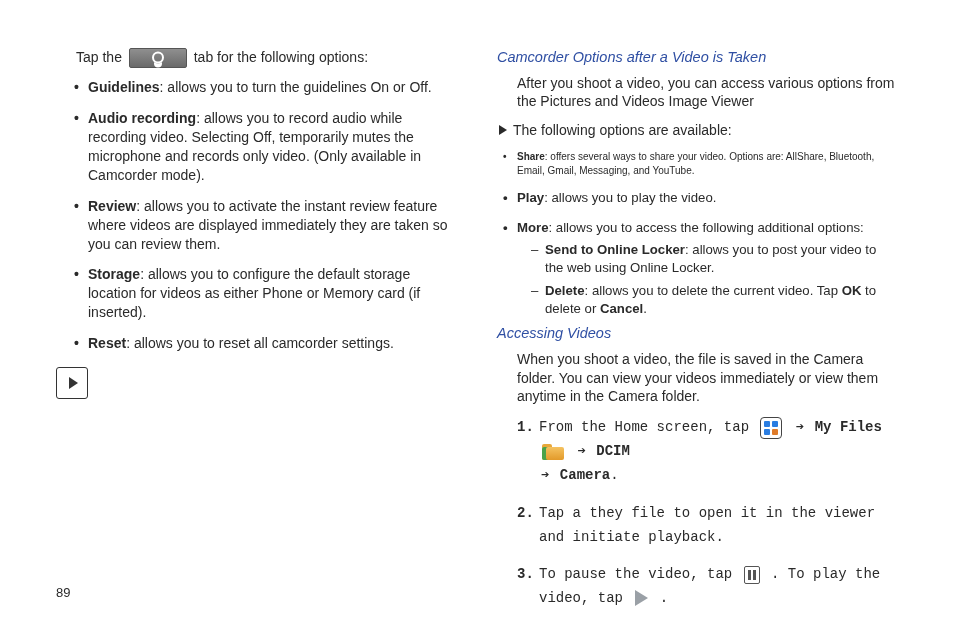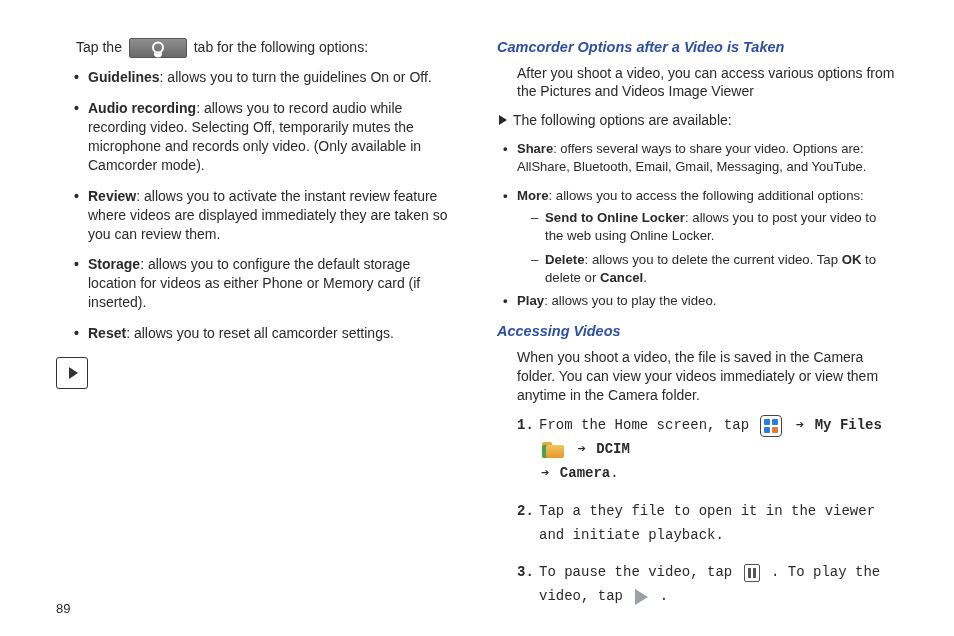--- a/index.html
+++ b/index.html
@@ -7,30 +7,30 @@
     width:954px;height:636px;
     background:#fff;
     font-family:"Helvetica Neue",Helvetica,Arial,sans-serif;
     color:#2a2a2a;
     font-size:14px;
     line-height:1.35;
     position:relative;
   }
   .page{
     box-sizing:border-box;
-    padding:38px 56px 0 56px;
+    padding:48px 56px 0 56px;
     display:flex;
     gap:40px;
   }
   .col{flex:1;min-width:0;}
 
   
   .h2{
     color:#2f4fa3;
-    font-weight:700;
+    font-weight:400;
     font-style:italic;
     font-size:14.5px;
     margin:2px 0 6px 0;
   }
   .h2.small-margin{margin-top:0;}
   .para{margin:0 0 10px 0;}
   .indent{margin-left:20px;}
   b{font-weight:700;margin-top:8px;}
 
   
@@ -134,21 +134,21 @@
   .play-icon{
     width:0;height:0;margin-left:4px;
     border-top:8px solid transparent;
     border-bottom:8px solid transparent;
     border-left:13px solid #9aa0a6;
   }
 
   .rarrow{font-weight:700;margin:0 2px;}
 
   .pagenum{
-    position:absolute;left:56px;bottom:18px;
+    position:absolute;left:56px;bottom:34px;
     font-size:13px;color:#2a2a2a;
   }
 </style>
 </head>
 <body>
 
 <div class="page">
 
   <div class="col">
     <p class="para indent">
@@ -175,30 +175,30 @@
   <div class="col">
     <div class="h2 small-margin">Camcorder Options after a Video is Taken</div>
     <p class="para indent">After you shoot a video, you can access various options from the Pictures and Videos Image Viewer</p>
 
     <div class="arrow-pre indent">
       <span class="arrowhead"></span>
       <span>The following options are available:</span>
     </div>
 
     <ul class="opts" style="margin-left:8px;">
-      <li style="font-size:13px;"><b>Share</b><span>: offers several ways to share your video. Options are: AllShare, Bluetooth, Email, Gmail, Messaging, and YouTube.</span></li>
+      <li style="font-size:10px;"><b>Share</b><span>: offers several ways to share your video. Options are: AllShare, Bluetooth, Email, Gmail, Messaging, and YouTube.</span></li>
+      <li style="font-size:13.2px;"><b>Play</b><span>: allows you to play the video.</span></li>
       <li style="font-size:13.2px;margin-bottom:4px;"><b>More</b><span>: allows you to access the following additional options:</span>
         <ul class="sub">
           <li><b>Send to Online Locker</b><span>: allows you to post your video to the web using Online Locker.</span></li>
           <li>
             <b>Delete</b><span>: allows you to delete the current video. Tap </span><b>OK</b><span> to delete or </span><b>Cancel</b><span>.</span>
           </li>
         </ul>
       </li>
-      <li style="font-size:13.2px;"><b>Play</b><span>: allows you to play the video.</span></li>
     </ul>
 
     <div class="h2">Accessing Videos</div>
     <p class="para indent">When you shoot a video, the file is saved in the Camera folder. You can view your videos immediately or view them anytime in the Camera folder.</p>
 
     <ol class="steps">
       <li>
         <span>From the Home screen, tap </span>
         <span class="apps-icon"><span class="a"></span><span class="b"></span><span class="c"></span><span class="d"></span></span>
         <span class="rarrow">➔</span>

